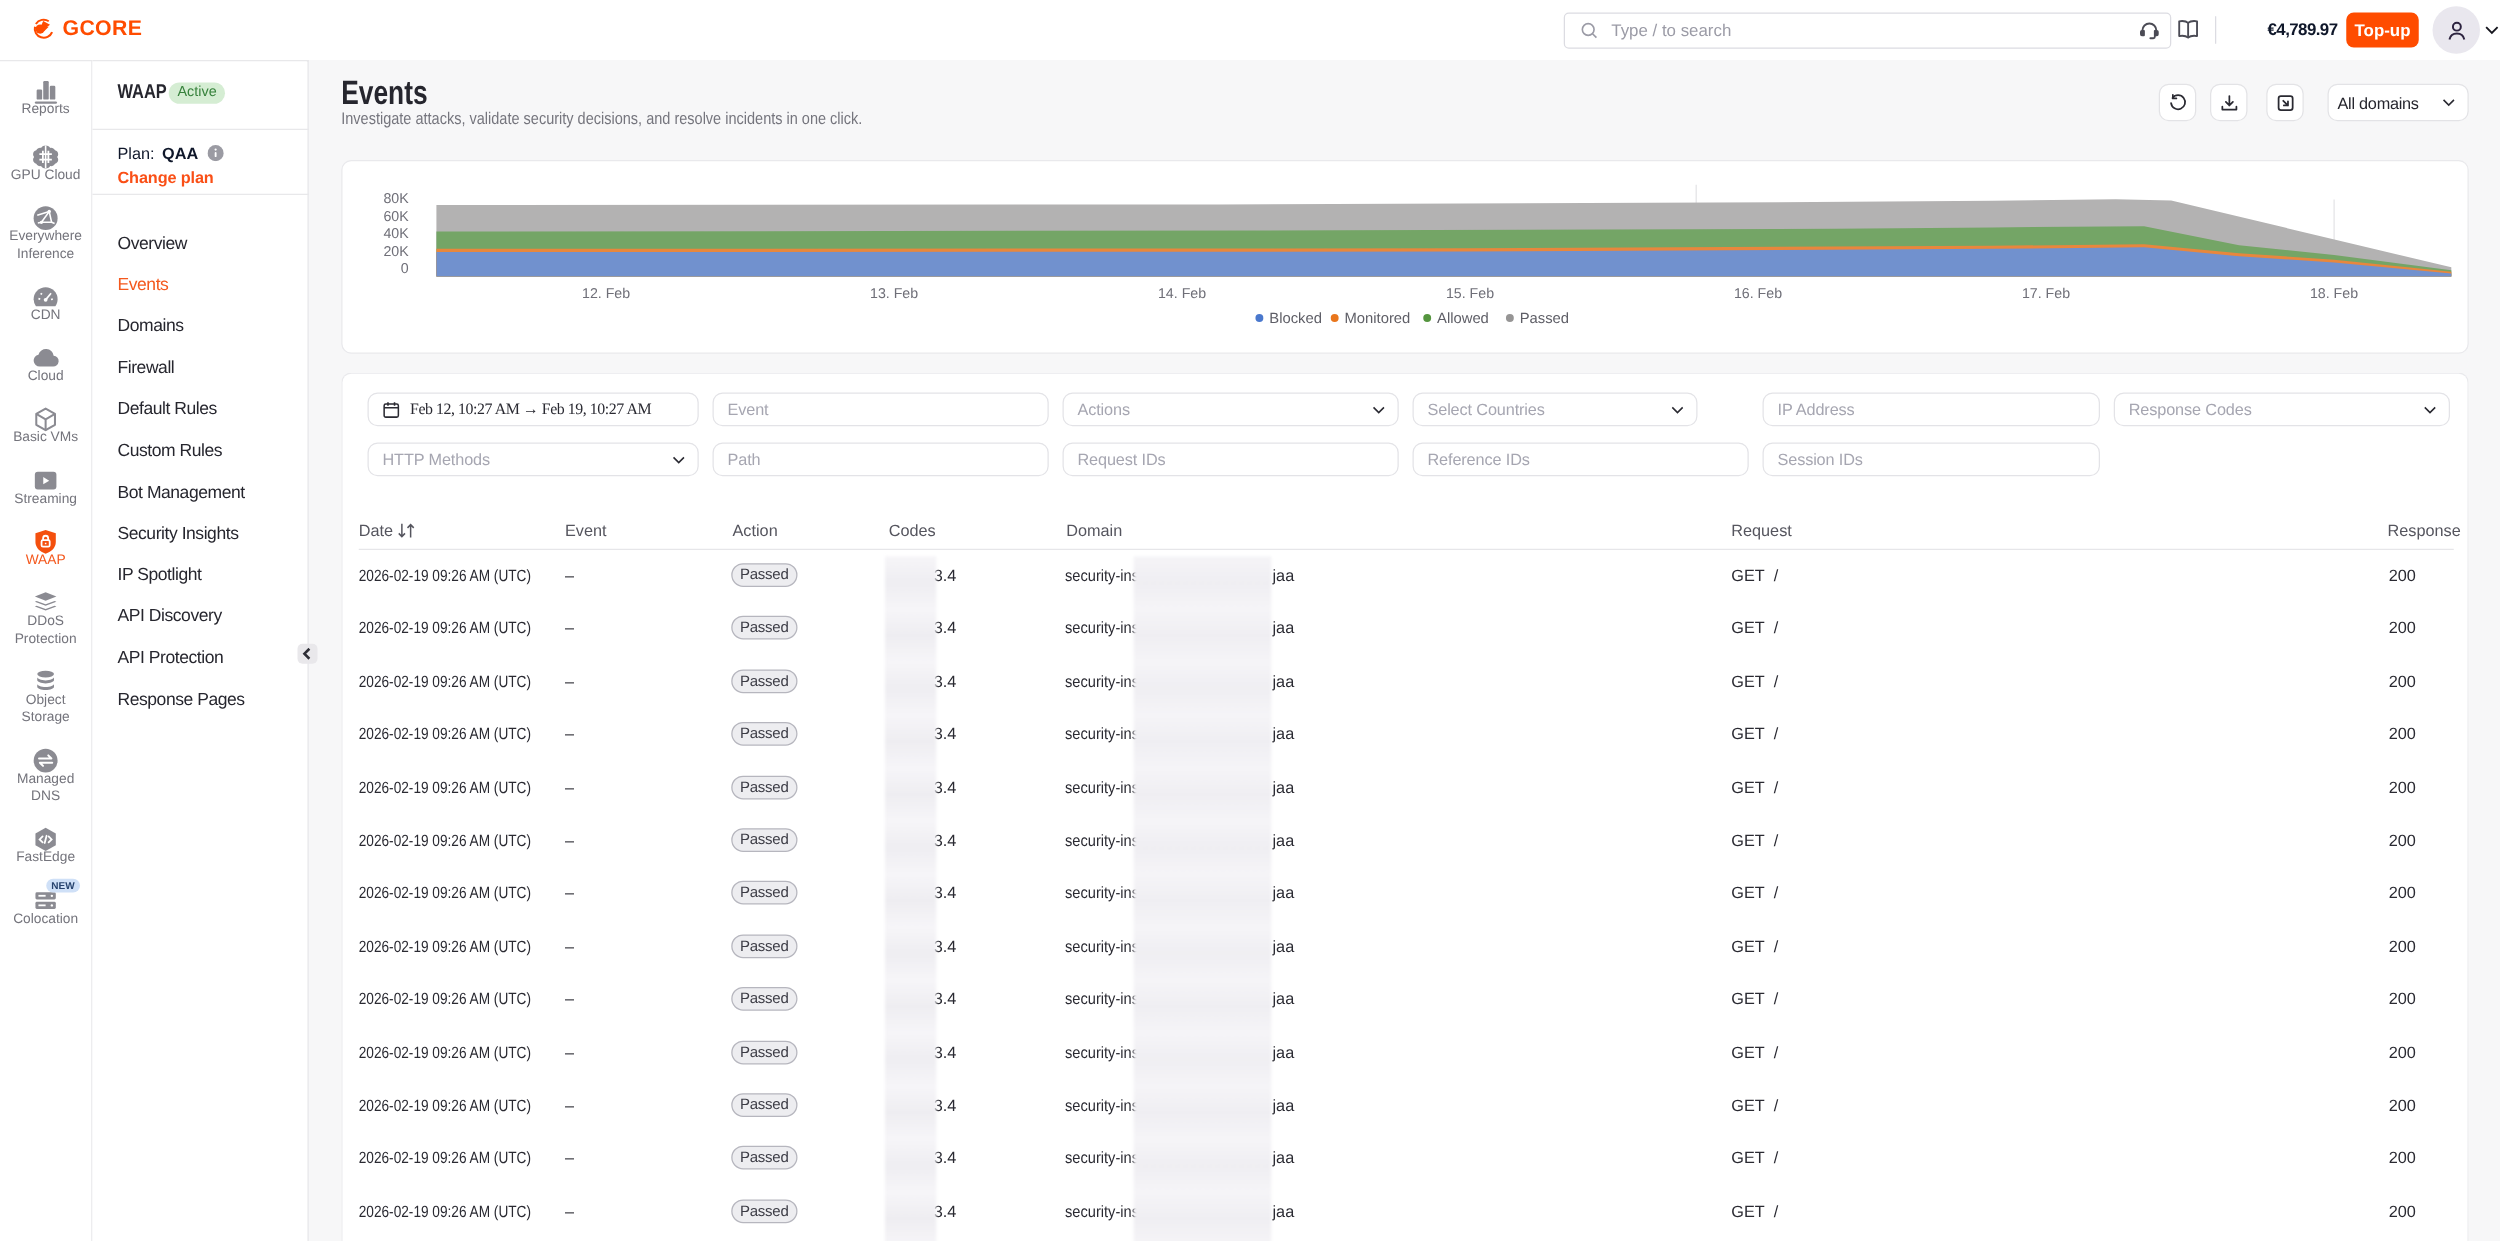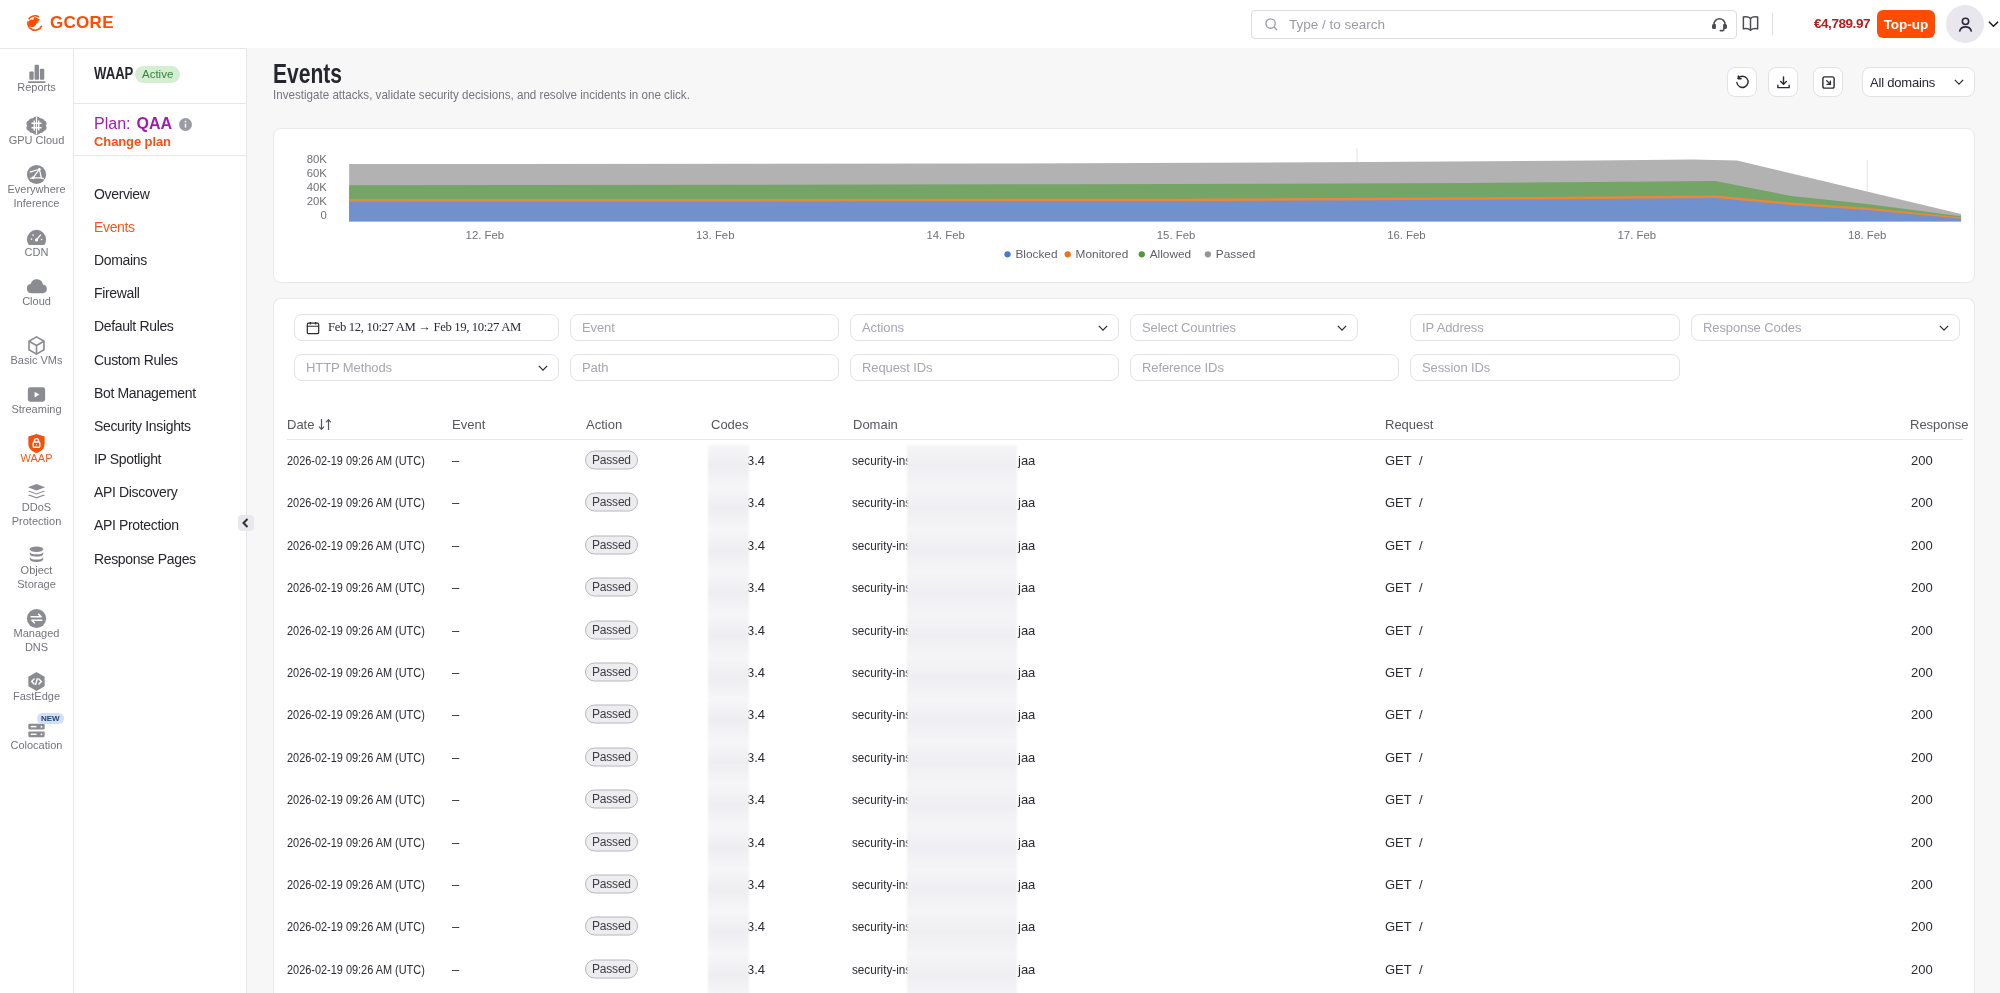--- a/index.html
+++ b/index.html
@@ -6,36 +6,36 @@
   html,body { width:2000px; height:993px; overflow:hidden; background:#fff;
     font-family:"Liberation Sans", sans-serif; }
   
   #topbar { position:absolute; left:0; top:0; width:2000px; height:48px; background:#fff; z-index:5; }
   #logo { position:absolute; left:26px; top:13px; display:flex; align-items:center; }
   #logo .word { font-size:17px; font-weight:800; color:#FF4C00; letter-spacing:.3px; margin-left:6px; }
   #search { position:absolute; left:1251px; top:10px; width:486px; height:29px; border:1px solid #dcdce2; border-radius:4px; display:flex; align-items:center; }
   #search .ph { color:#9b9ba6; font-size:13.5px; margin-left:10px; }
   .tbicon { position:absolute; top:14px; }
   #sep1 { position:absolute; left:1772px; top:13px; width:1px; height:22px; background:#dcdce2; }
-  #balance { position:absolute; left:1814px; top:16px; font-size:13.5px; font-weight:700; color:#b91c1c; letter-spacing:-.45px; }
+  #balance { position:absolute; left:1814px; top:16px; font-size:13.5px; font-weight:700; color:#0f172a; letter-spacing:-.45px; }
   #topup { position:absolute; left:1877px; top:10px; width:58px; height:28px; background:#FF4C00; border-radius:6px; color:#fff; font-size:13.5px; font-weight:700; display:flex; align-items:center; justify-content:center; }
   #avatar { position:absolute; left:1946px; top:5px; width:38px; height:38px; border-radius:50%; background:#e9e7ee; display:flex; align-items:center; justify-content:center; }
   
   #rail { position:absolute; left:0; top:48px; width:74px; height:945px; background:#fff; border-top:1px solid #e8e8ea; border-right:1px solid #e8e8ea; z-index:4; }
   .ritem { width:73px; display:flex; flex-direction:column; align-items:center; }
   .ritem .ic { width:23px; height:23px; display:block; }
   .ritem .lb { font-size:11px; color:#74747c; text-align:center; line-height:14px; margin-top:-4px; }
   .ritem.active .lb { color:#f4581d; }
   
   #sidebar { position:absolute; left:74px; top:48px; width:173px; height:945px; background:#fff; border-top:1px solid #e8e8ea; border-right:1px solid #e5e5e8; z-index:4; }
   #sb-title { position:absolute; left:20px; top:16px; display:flex; align-items:center; }
   #sb-title .w { font-size:16px; font-weight:700; color:#26262e; transform:scaleX(.82); transform-origin:left center; display:inline-block; }
   #sb-title .badge { margin-left:-7px; background:#d5edd3; color:#37823c; font-size:11.5px; padding:2px 7px 3px; border-radius:10px; }
   .sb-div { position:absolute; left:0; width:173px; height:1px; background:#e8e8ea; }
-  #plan { position:absolute; left:20px; top:66px; font-size:16px; color:#a21caf; display:flex; align-items:center;}
+  #plan { position:absolute; left:20px; top:66px; font-size:13px; color:#0f172a; display:flex; align-items:center;}
   #plan b { margin-left:6px; }
   #changeplan { position:absolute; left:20px; top:85px; font-size:13px; font-weight:700; color:#fa4f16; letter-spacing:-.1px; }
   #menu { position:absolute; left:0; top:128px; width:173px; }
   .mitem { height:33.2px; display:flex; align-items:center; padding-left:20px; font-size:14px; color:#26262e; letter-spacing:-.35px; }
   .mitem.active { color:#f4581d; }
   #collapse { position:absolute; left:238px; top:515px; width:16px; height:16px; background:#e9e8eb; border-radius:4px; z-index:6; display:flex; align-items:center; justify-content:center; }
   
   #main { position:absolute; left:247px; top:48px; width:1753px; height:945px; background:#f7f7f8; }
   #pgtitle { position:absolute; left:26px; top:11px; font-size:27px; font-weight:700; color:#26262e; transform:scaleX(.78); transform-origin:left top; }
   #pgsub { position:absolute; left:26px; top:39px; font-size:13.5px; color:#75757d; transform:scaleX(.86); transform-origin:left top; }
@@ -402,21 +402,21 @@
       <svg class="ic" viewBox="0 0 24 24">
           <path d="M12 4a10 10 0 0 1 10 10c0 2.2-.7 4.2-1.9 5.8H3.9A9.9 9.9 0 0 1 2 14 10 10 0 0 1 12 4z" fill="#8b8b92"></path>
           <g stroke="#fff" stroke-width="1.4" fill="none">
             <path d="M12 14.5 16.5 9"></path>
             <circle cx="12" cy="14.5" r="1.6" fill="#fff" stroke="none"></circle>
             <path d="M6 13.5l1.5.4M18 13.9l-1.5.3M7.8 9l1.2 1"></path>
           </g>
         </svg>
       <div class="lb">CDN</div>
     </div>
-    <div class="ritem" style="margin-bottom:26px">
+    <div class="ritem" style="margin-bottom:16px">
       <svg class="ic" viewBox="0 0 24 24" fill="#8b8b92">
           <path d="M7 19a5 5 0 0 1-1-9.9A6.5 6.5 0 0 1 18.7 10 4.5 4.5 0 0 1 18 19H7z"></path>
         </svg>
       <div class="lb">Cloud</div>
     </div>
     <div class="ritem" style="margin-bottom:16px">
       <svg class="ic" viewBox="0 0 24 24" fill="none" stroke="#8b8b92" stroke-width="1.7" stroke-linejoin="round">
           <path d="M12 3l7.8 4.5v9L12 21l-7.8-4.5v-9z"></path>
           <path d="M12 12l7.8-4.5M12 12 4.2 7.5M12 12v9"></path>
         </svg>

